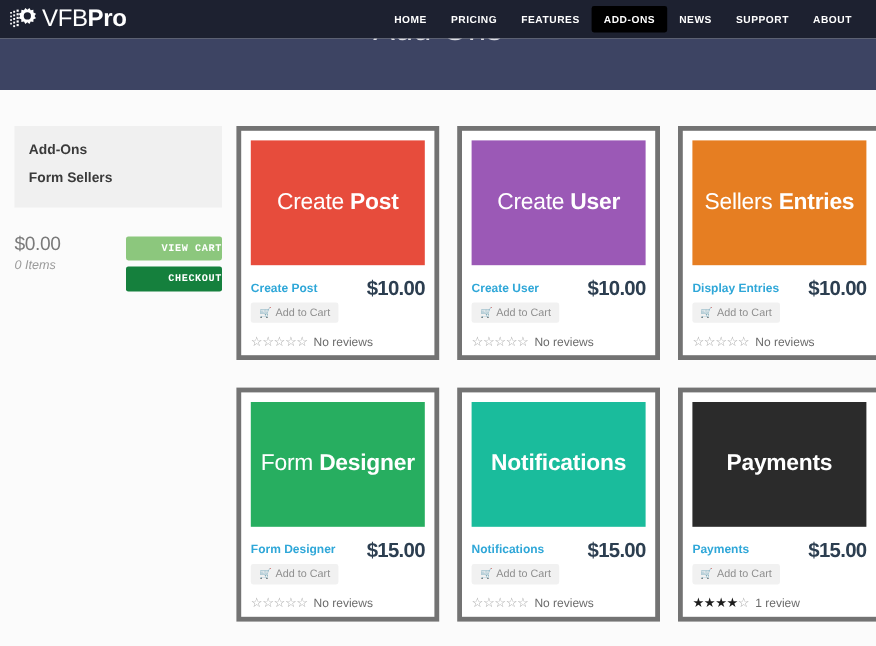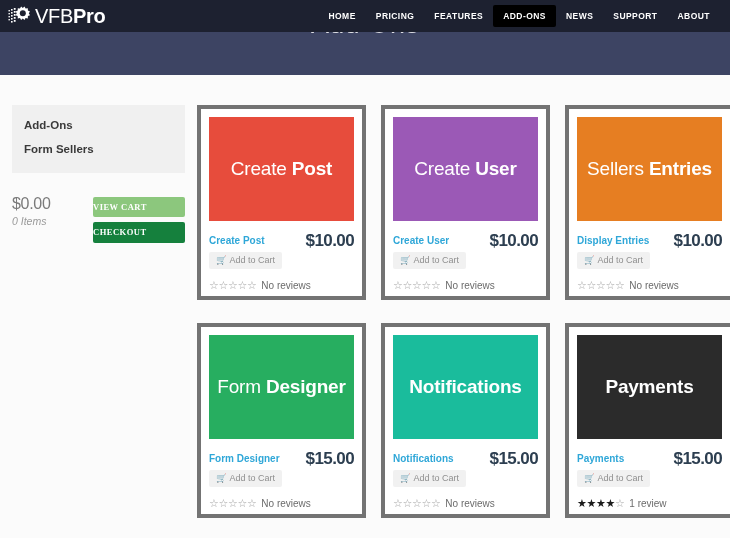--- a/index.html
+++ b/index.html
@@ -142,31 +142,31 @@
     margin-top: 3px;
   }
   .cart-buttons {
     margin-left: auto;
     display: flex;
     flex-direction: column;
     gap: 5px;
     padding-top: 2px;
   }
   .cart-btn {
-    width: 92px;
-    text-align: left;
+    width: 80px;
+    text-align: right;
     font-size: 8.5px;
     font-weight: 700;
     letter-spacing: 0.5px;
     color: #ffffff;
     padding: 6px 0;
     border: none;
     border-radius: 2px;
     cursor: pointer;
-    font-family: Liberation Serif, serif;
+    font-family: Liberation Mono, monospace;
     line-height: 1;
   }
   .cart-btn.view { background: #8cc77d; }
   .cart-btn.checkout { background: #15803d; }
 
   
   .grid {
     flex: 1;
     display: grid;
     grid-template-columns: repeat(3, 169px);

